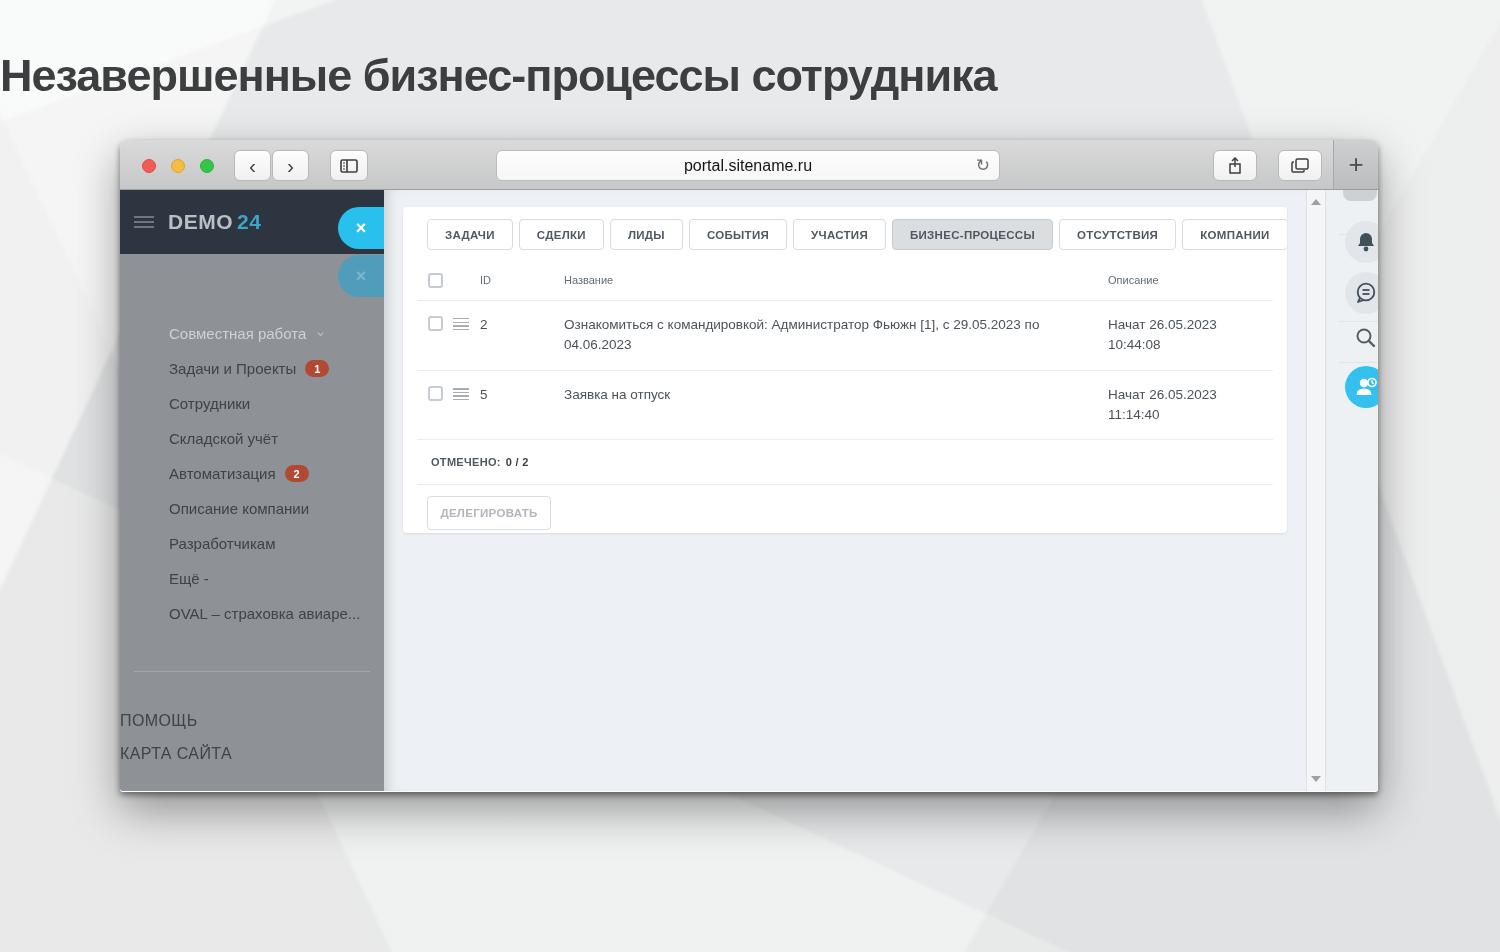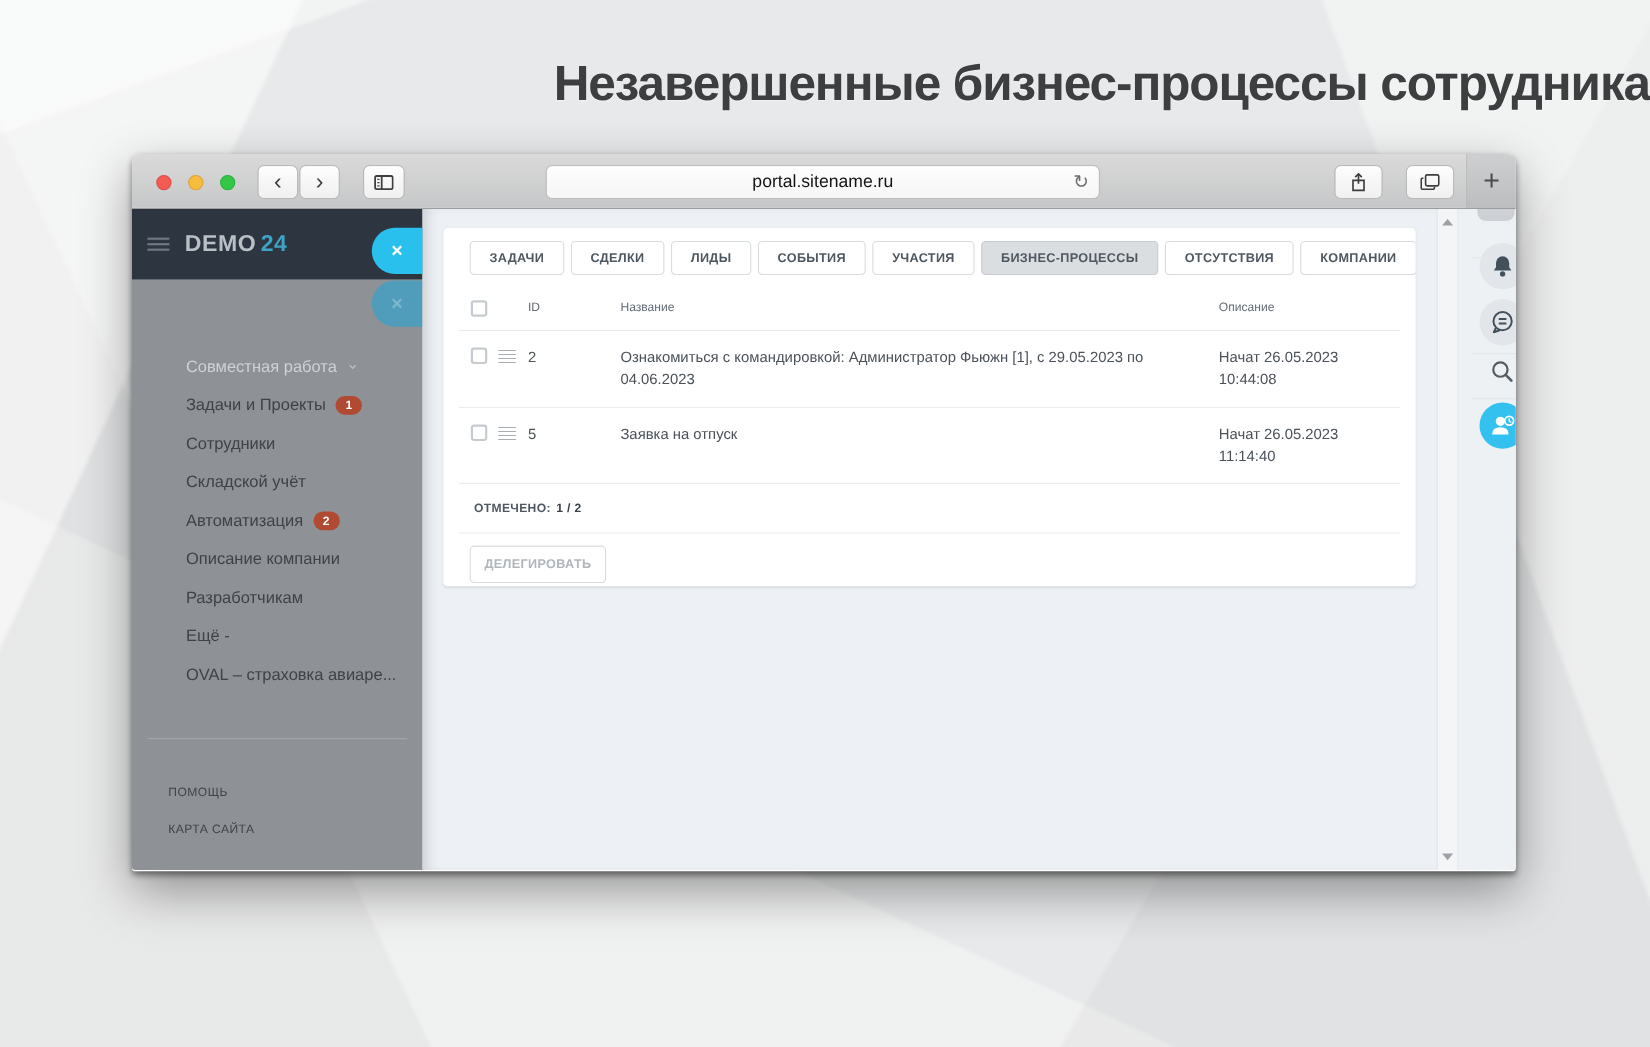--- a/index.html
+++ b/index.html
@@ -12,21 +12,21 @@
       linear-gradient(115deg, rgba(255,255,255,.55) 0 14%, rgba(255,255,255,0) 14.3%),
       linear-gradient(250deg, rgba(255,255,255,.40) 0 16%, rgba(255,255,255,0) 16.3%),
       linear-gradient(65deg, rgba(0,0,0,.035) 0 20%, rgba(0,0,0,0) 20.3%),
       linear-gradient(160deg, rgba(255,255,255,.45) 0 8%, rgba(255,255,255,0) 8.3%),
       linear-gradient(300deg, rgba(0,0,0,.03) 0 26%, rgba(0,0,0,0) 26.3%),
       linear-gradient(25deg, rgba(255,255,255,.35) 0 30%, rgba(255,255,255,0) 30.3%),
       #e8e9ea;
   }
   .hero-title {
     position:absolute; top:50px; left:0; width:100%;
-    text-align:right; font-size:45px; font-weight:bold;
+    text-align:left; font-size:45px; font-weight:bold;
     color:#3d3e40; letter-spacing:-1px;
     text-shadow: 0 1px 0 rgba(255,255,255,.5);
   }
 
   
   .window {
     position:absolute; left:120px; top:140px; width:1258px; height:652px;
     border-radius:8px 8px 3px 3px;
     box-shadow: 0 18px 45px rgba(0,0,0,.38), 0 3px 6px rgba(0,0,0,.45);
     background:#fff;
@@ -101,22 +101,22 @@
   .sb-item.lighter { color:#ced2d5; }
   .sb-chevron { font-size:15px; color:#b9bdc0; margin-left:8px; line-height:0; transform:translateY(-3px); }
   .sb-badge {
     margin-left:9px; min-width:24px; height:17px; padding:0 7px;
     background:#b14a32; border-radius:9px; color:#fff;
     font-size:11px; font-weight:bold; display:flex; align-items:center; justify-content:center;
   }
   .sb-divider { height:1px; background:#a4a7aa; margin:40px 14px 0 14px; }
   .sb-footer { padding-top:32px; }
   .sb-link {
-    height:33px; display:flex; align-items:center; padding-left:33px;
-    font-size:11px; letter-spacing:.4px; color:#3e444a; cursor:pointer;
+    height:33px; display:flex; align-items:center; 
+    font-size:16px; letter-spacing:.4px; color:#3e444a; cursor:pointer;
   }
 
   
   .main { position:relative; width:922px; flex:none; background:#edf0f4;
           box-shadow: inset 10px 0 14px -8px rgba(0,0,0,.18); }
   .main-head { display:flex; align-items:center; padding:18px 20px 0 29px; }
   .page-title { font-size:26px; font-weight:normal; color:#7d848c; }
   .fav-star { font-size:21px; color:#c0c5ca; margin-left:10px; }
   .head-actions { margin-left:auto; display:flex; gap:12px; }
   .btn {
@@ -376,21 +376,21 @@
             <span class="cell cell-name">Заявка на отпуск</span>
             <span class="cell">
               <span>Начат 26.05.2023</span><br>
               <span>11:14:40</span>
             </span>
           </div>
         </div>
 
         <div class="tfoot-checked">
           <span>ОТМЕЧЕНО:</span>
-          <b>1 / 2</b>
+          <b>0 / 2</b>
         </div>
         <div class="tfoot-btnrow">
           <div class="btn-delegate">
             <span>ДЕЛЕГИРОВАТЬ</span>
           </div>
         </div>
       </div>
     </div>
 
     <div class="scrollstrip">

